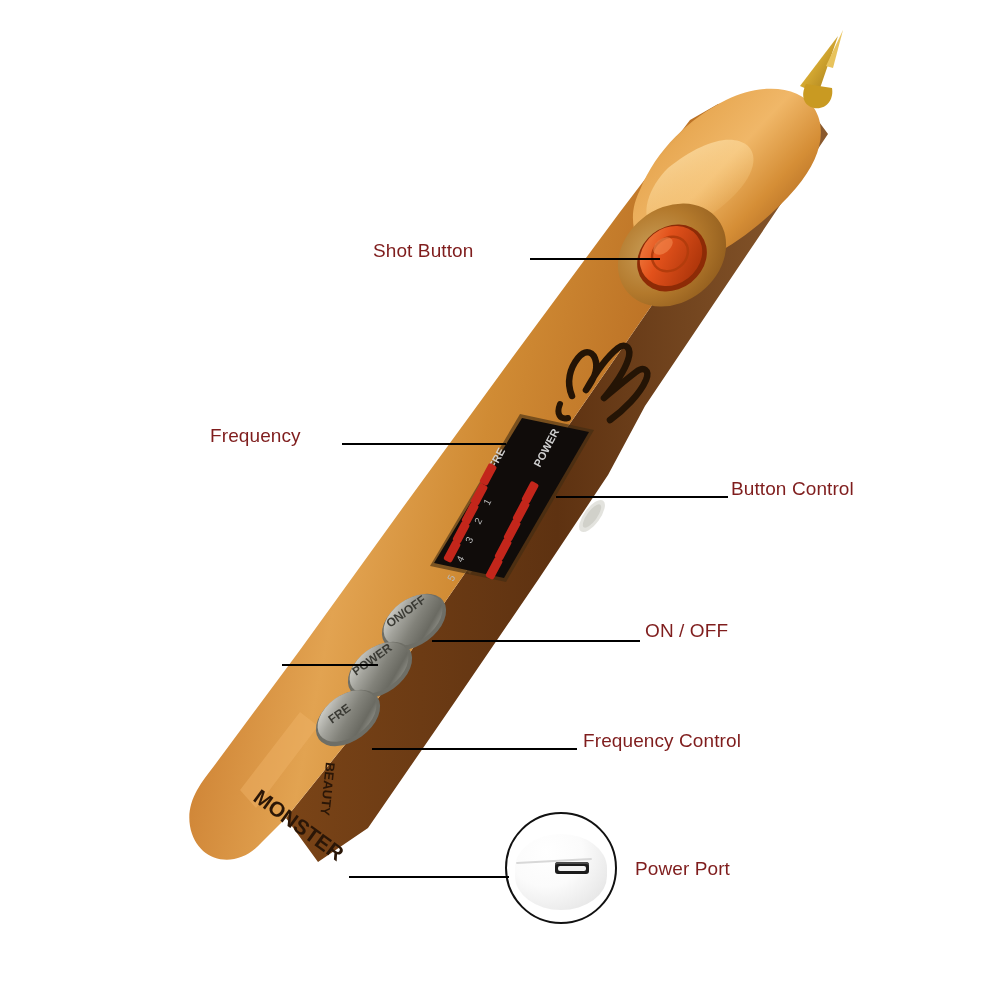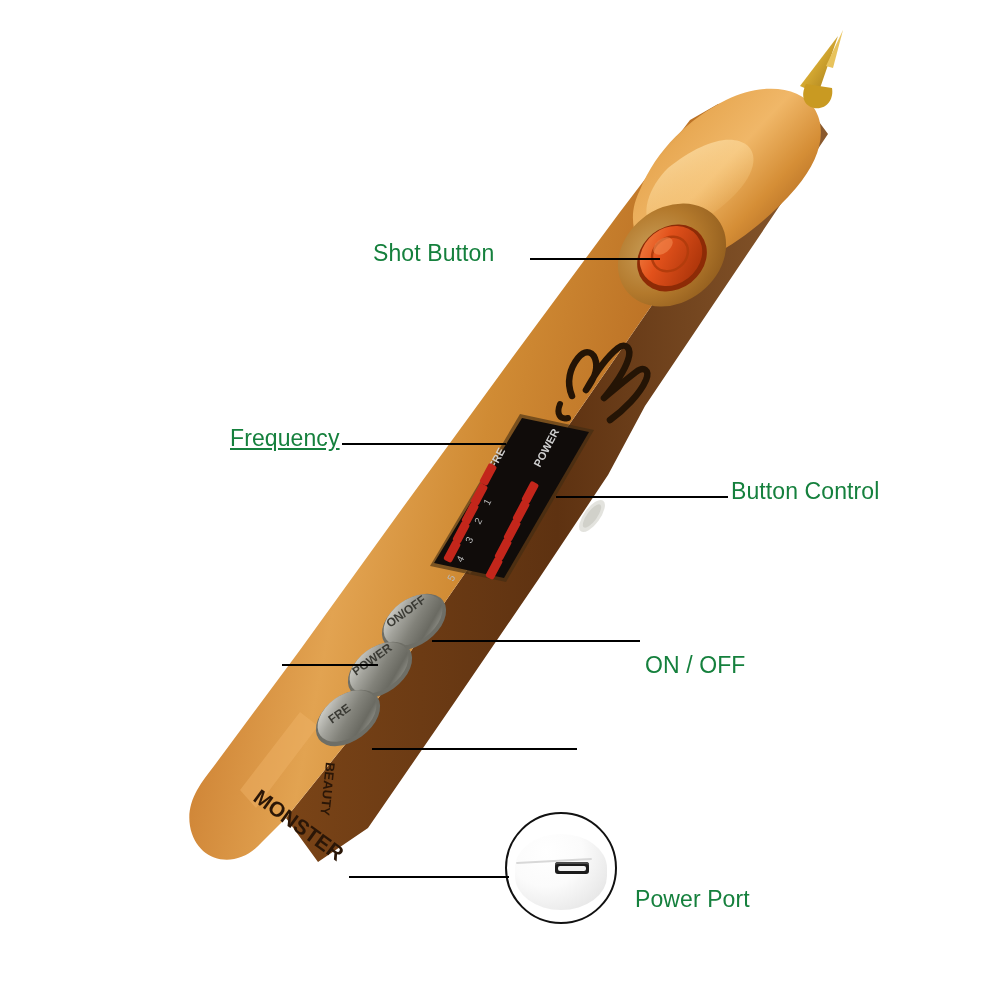--- a/index.html
+++ b/index.html
@@ -7,22 +7,22 @@
     width:1000px;height:1000px;
     background:#ffffff;
     font-family:"Liberation Sans", sans-serif;
     overflow:hidden;
     position:relative;
   }
   #stage{position:absolute;inset:0;}
 
   .callout-label{
     position:absolute;
-    font-size:23px;
-    color:#15803d;
+    font-size:19px;
+    color:#7f1d1d;
     white-space:nowrap;
     letter-spacing:.1px;
   }
   .leader{
     position:absolute;
     background:#000000;
     height:2px;
   }
 
   
@@ -312,23 +312,24 @@
   <div class="leader" style="left:530px;top:258px;width:130px;"></div>
   <div class="leader" style="left:342px;top:443px;width:164px;"></div>
   <div class="leader" style="left:556px;top:496px;width:172px;"></div>
   <div class="leader" style="left:282px;top:664px;width:96px;"></div>
   <div class="leader" style="left:432px;top:640px;width:208px;"></div>
   <div class="leader" style="left:372px;top:748px;width:205px;"></div>
   <div class="leader" style="left:349px;top:876px;width:160px;"></div>
 
   <div class="callout-label" style="left:373px;top:240px;">Shot Button</div>
 
-  <div class="callout-label" style="left:230px;top:425px;text-decoration:underline;">Frequency</div>
+  <div class="callout-label" style="left:210px;top:425px;">Frequency</div>
 
   <div class="callout-label" style="left:731px;top:478px;">Button Control</div>
 
 
-  <div class="callout-label" style="left:645px;top:652px;">ON / OFF</div>
-
-
-  <div class="callout-label" style="left:635px;top:858px;margin-top:28px;">Power Port</div>
+  <div class="callout-label" style="left:645px;top:620px;">ON / OFF</div>
+
+  <div class="callout-label" style="left:583px;top:730px;">Frequency Control</div>
+
+  <div class="callout-label" style="left:635px;top:858px;">Power Port</div>
 
 </div>
 
 </body></html>

